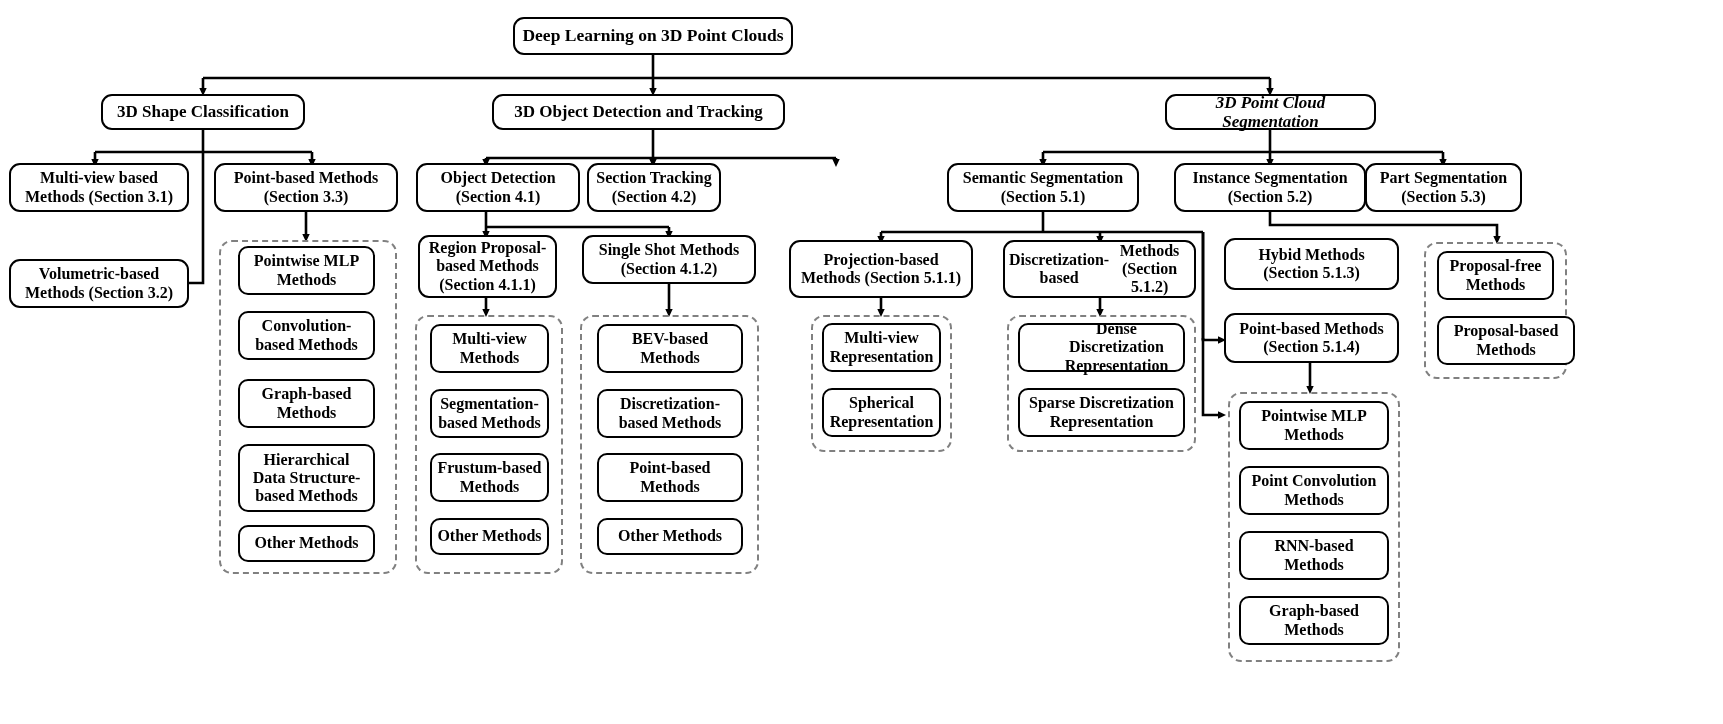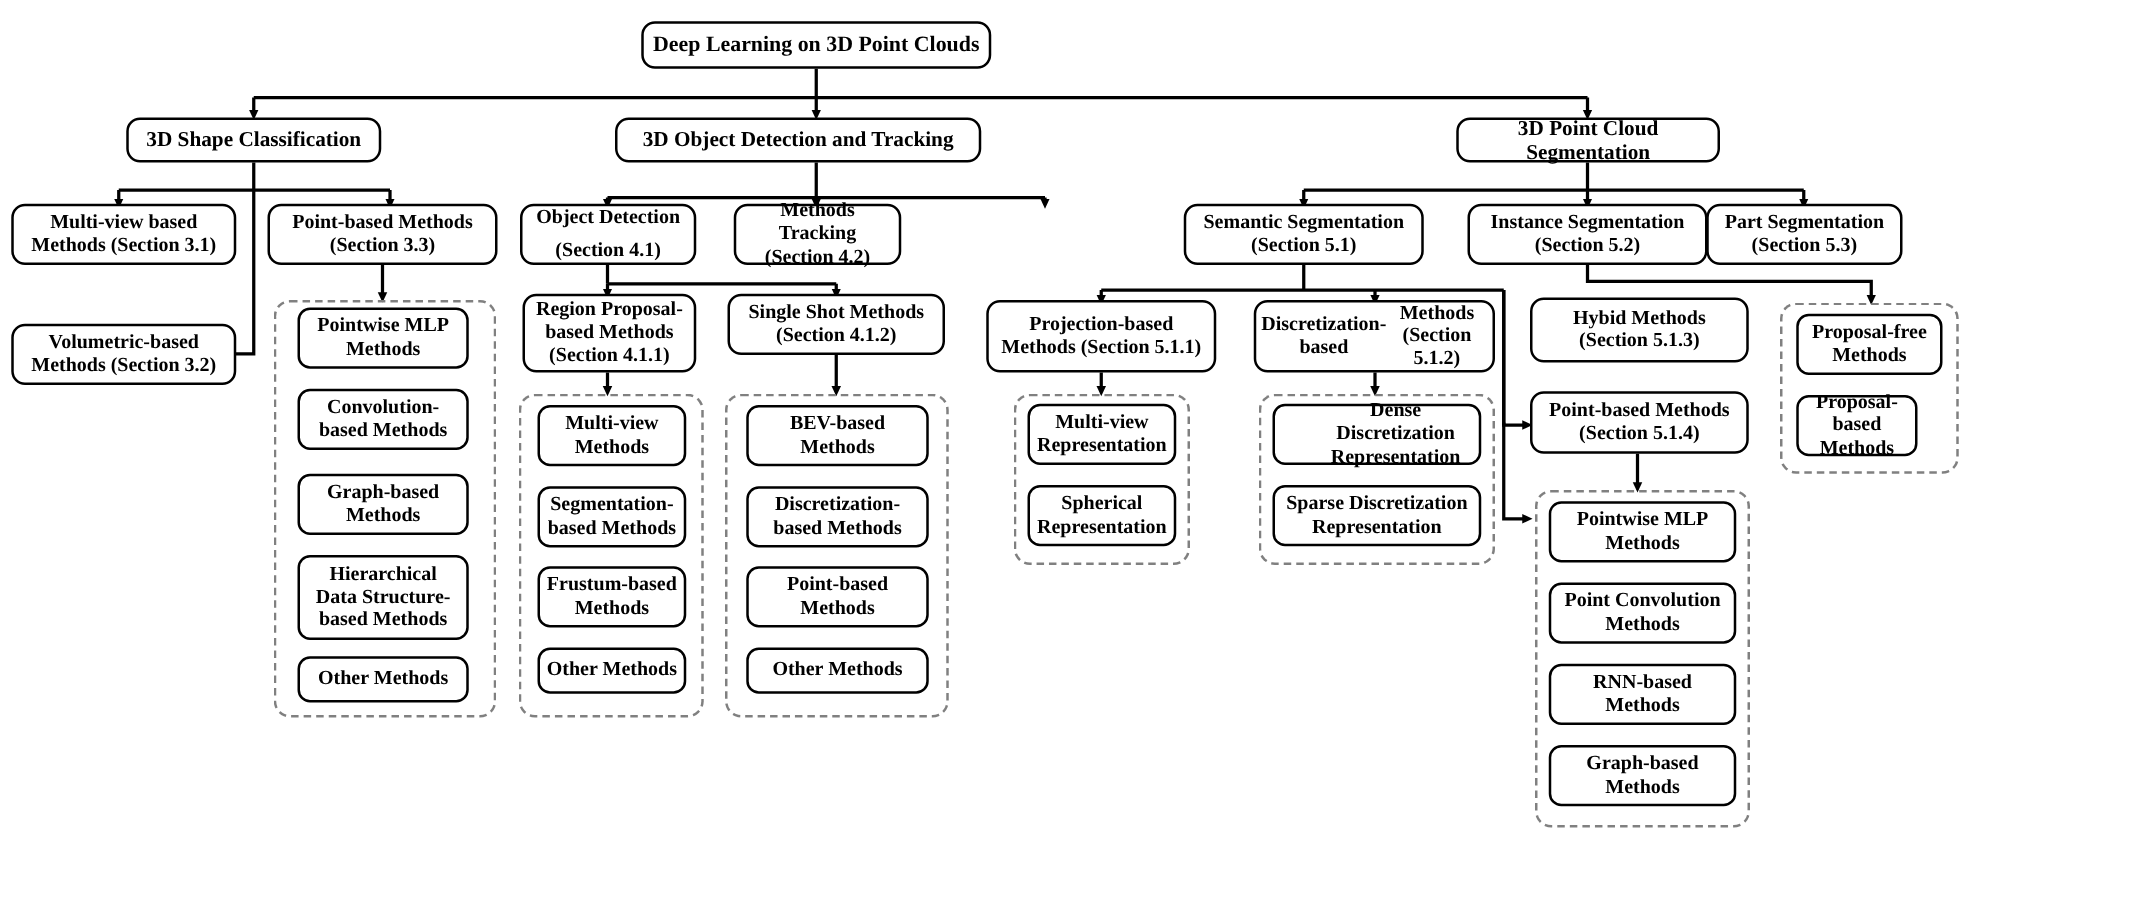--- a/index.html
+++ b/index.html
@@ -122,21 +122,21 @@
   <div class="node t-root" style="left:513px; top:17px; width:280px; height:38px;">
     <span>Deep Learning on 3D Point Clouds</span>
   </div>
 
   <div class="node t-l1" style="left:101px; top:94px; width:204px; height:36px;">
     <span>3D Shape Classification</span>
   </div>
   <div class="node t-l1" style="left:492px; top:94px; width:293px; height:36px;">
     <span>3D Object Detection and Tracking</span>
   </div>
-  <div class="node t-l1" style="left:1165px; top:94px; width:211px; height:36px;">
+  <div class="node t-l1" style="left:1165px; top:94px; width:211px; height:36px;font-style:italic;">
     <span>3D Point Cloud Segmentation</span>
   </div>
 
   <div class="node t-l2" style="left:9px; top:163px; width:180px; height:49px; flex-direction:column;">
     <span>Multi-view based</span>
     <span>Methods (Section 3.1)</span>
   </div>
   <div class="node t-l2" style="left:9px; top:259px; width:180px; height:49px; flex-direction:column;">
     <span>Volumetric-based</span>
     <span>Methods (Section 3.2)</span>
@@ -162,26 +162,26 @@
   </div>
   <div class="node t-leaf" style="left:238px; top:444px; width:137px; height:68px;">
     <span style="white-space:pre-line;">Hierarchical
 Data Structure-
 based Methods</span>
   </div>
   <div class="node t-leaf" style="left:238px; top:525px; width:137px; height:37px;">
     <span style="white-space:pre-line;">Other Methods</span>
   </div>
 
-  <div class="node t-l2" style="left:416px; top:163px; width:141px; height:49px; flex-direction:column;justify-content:space-between;">
+  <div class="node t-l2" style="left:416px; top:163px; width:164px; height:49px; flex-direction:column;">
     <span>Object Detection</span>
     <span>(Section 4.1)</span>
   </div>
   <div class="node t-l2" style="left:587px; top:163px; width:134px; height:49px; flex-direction:column;">
-    <span>Methods Tracking</span>
+    <span>Section Tracking</span>
     <span>(Section 4.2)</span>
   </div>
 
   <div class="node t-l3" style="left:418px; top:235px; width:139px; height:63px; flex-direction:column;">
     <span>Region Proposal-</span>
     <span>based Methods</span>
     <span>(Section 4.1.1)</span>
   </div>
   <div class="node t-l3" style="left:582px; top:235px; width:174px; height:49px; flex-direction:column;">
     <span>Single Shot Methods</span>
@@ -290,18 +290,18 @@
   </div>
   <div class="node t-leaf" style="left:1239px; top:596px; width:150px; height:49px;">
     <span style="white-space:pre-line;">Graph-based
 Methods</span>
   </div>
 
   <div class="node t-leaf" style="left:1437px; top:251px; width:117px; height:49px;">
     <span style="white-space:pre-line;">Proposal-free
 Methods</span>
   </div>
-  <div class="node t-leaf" style="left:1437px; top:316px; width:97px; height:49px;">
+  <div class="node t-leaf" style="left:1437px; top:316px; width:138px; height:49px;">
     <span style="white-space:pre-line;">Proposal-based
 Methods</span>
   </div>
 
 </div>
 
 </body></html>

